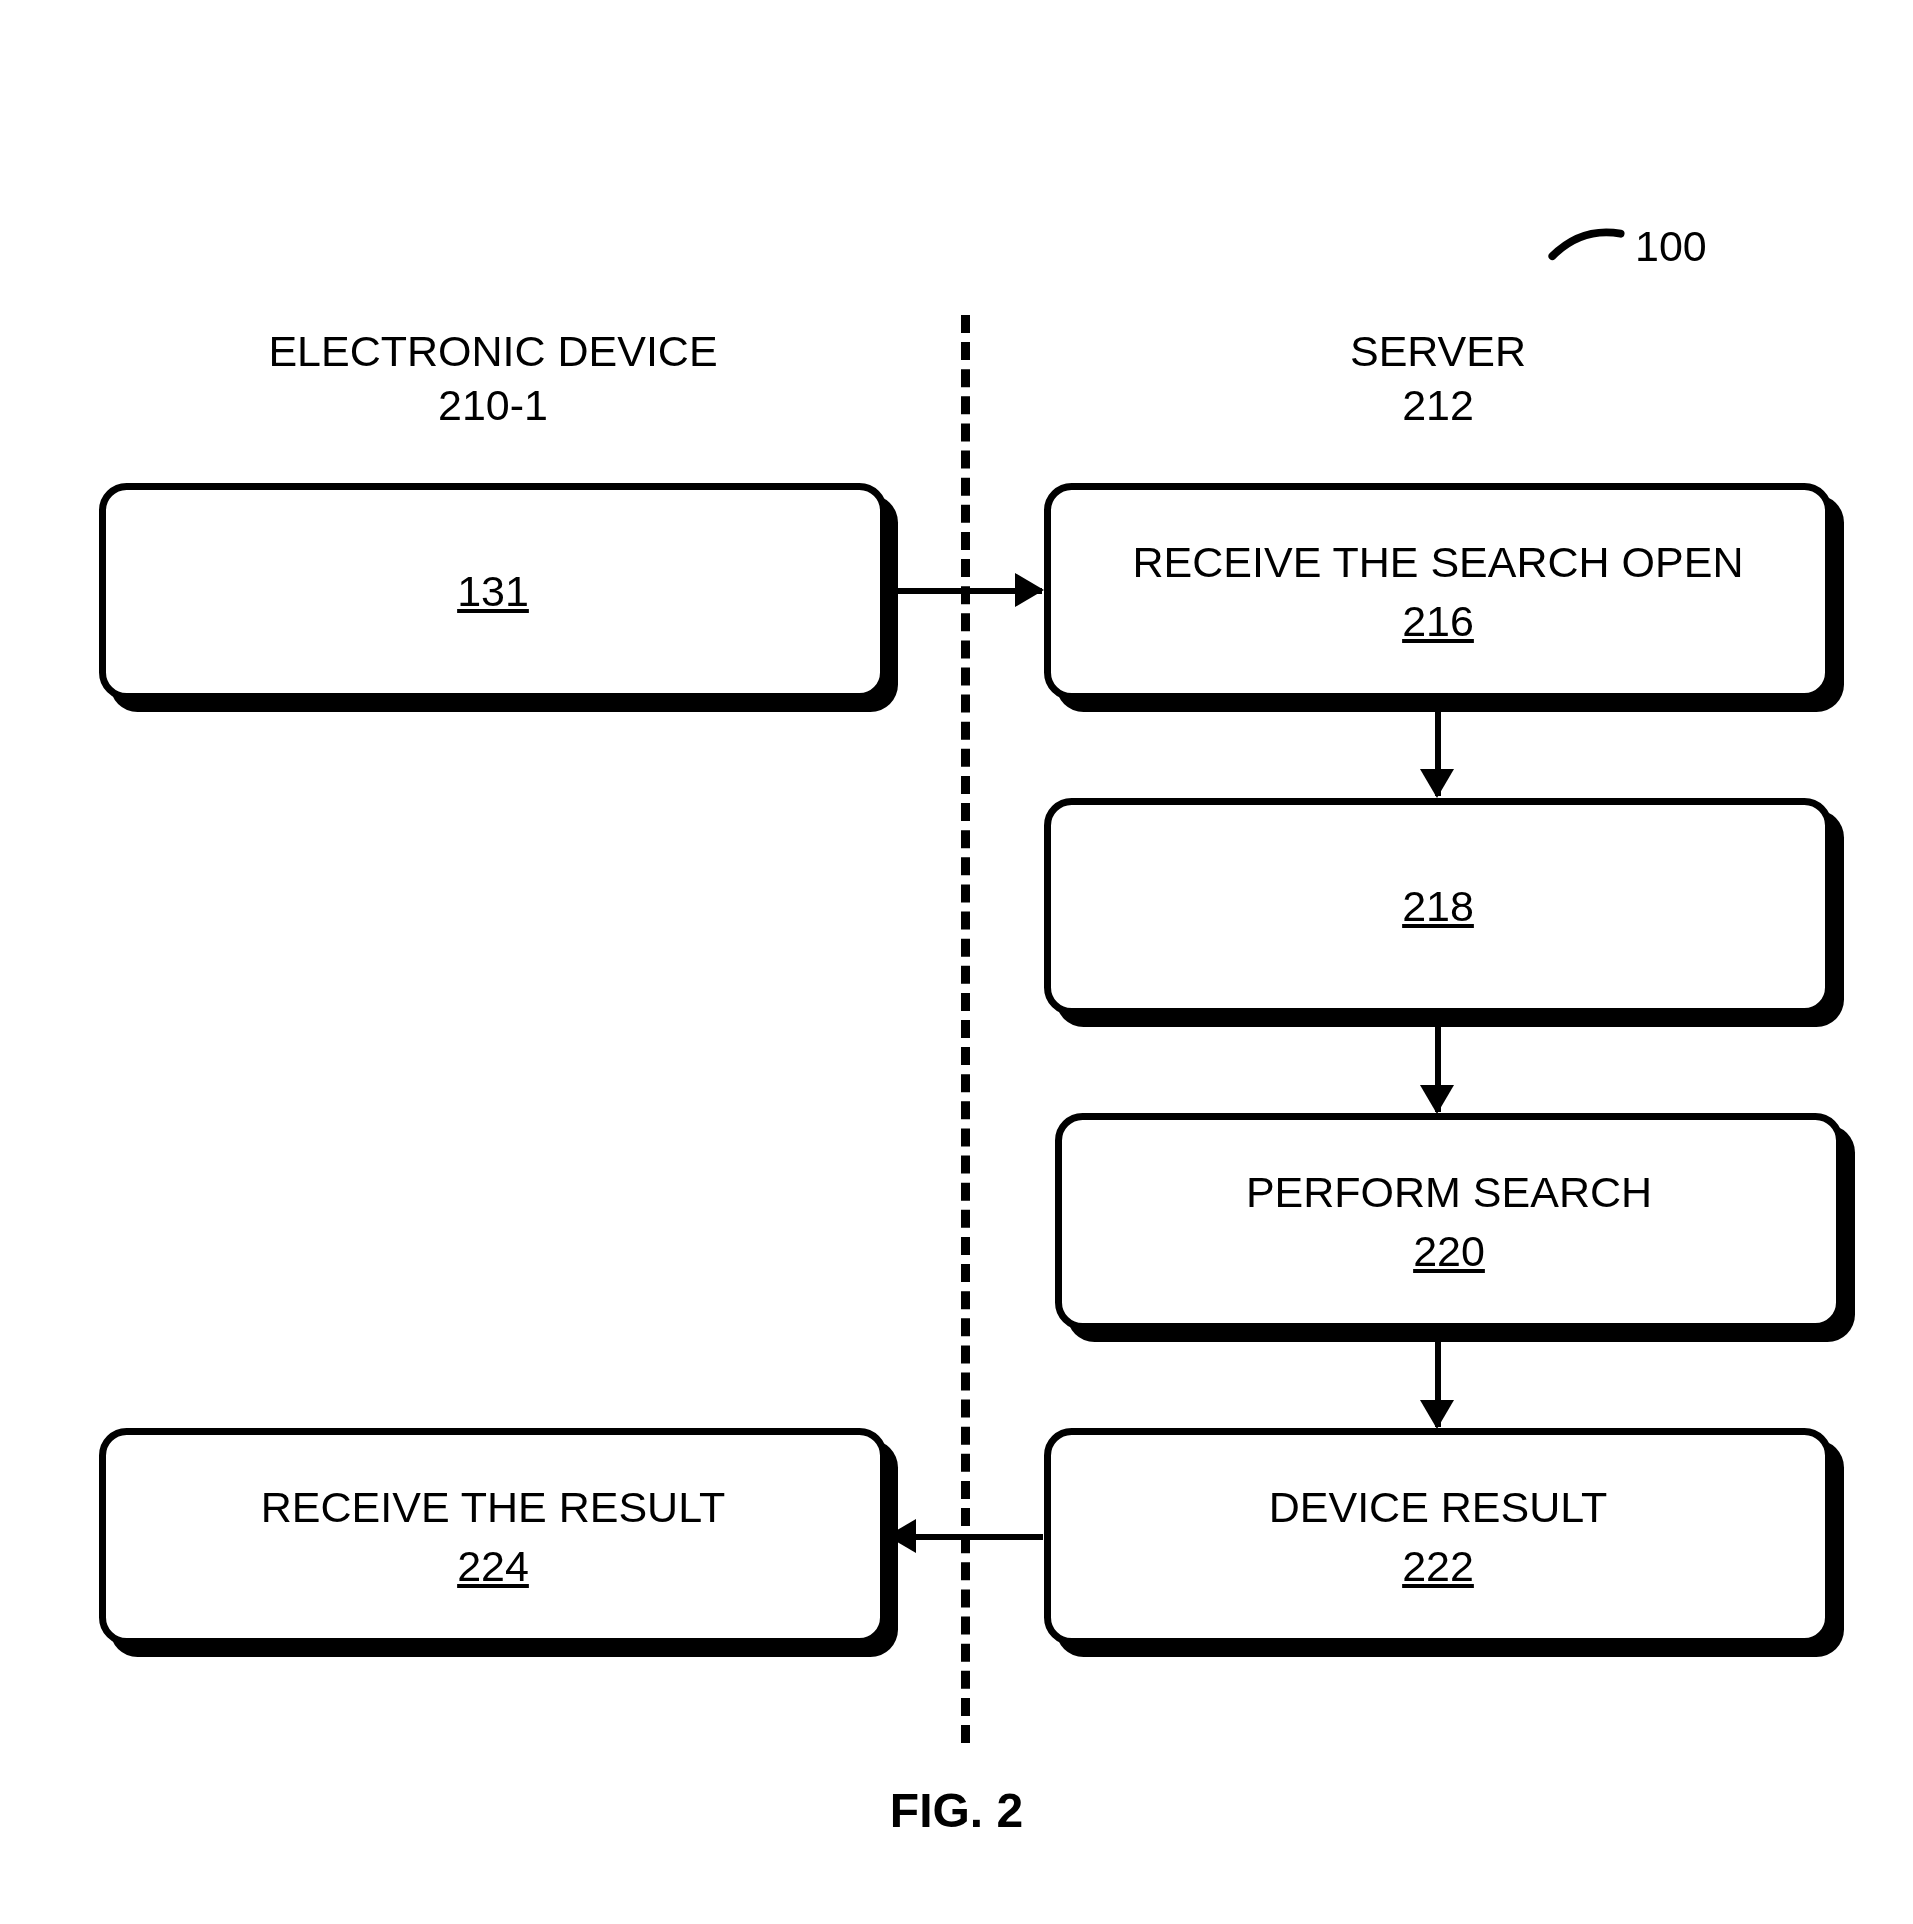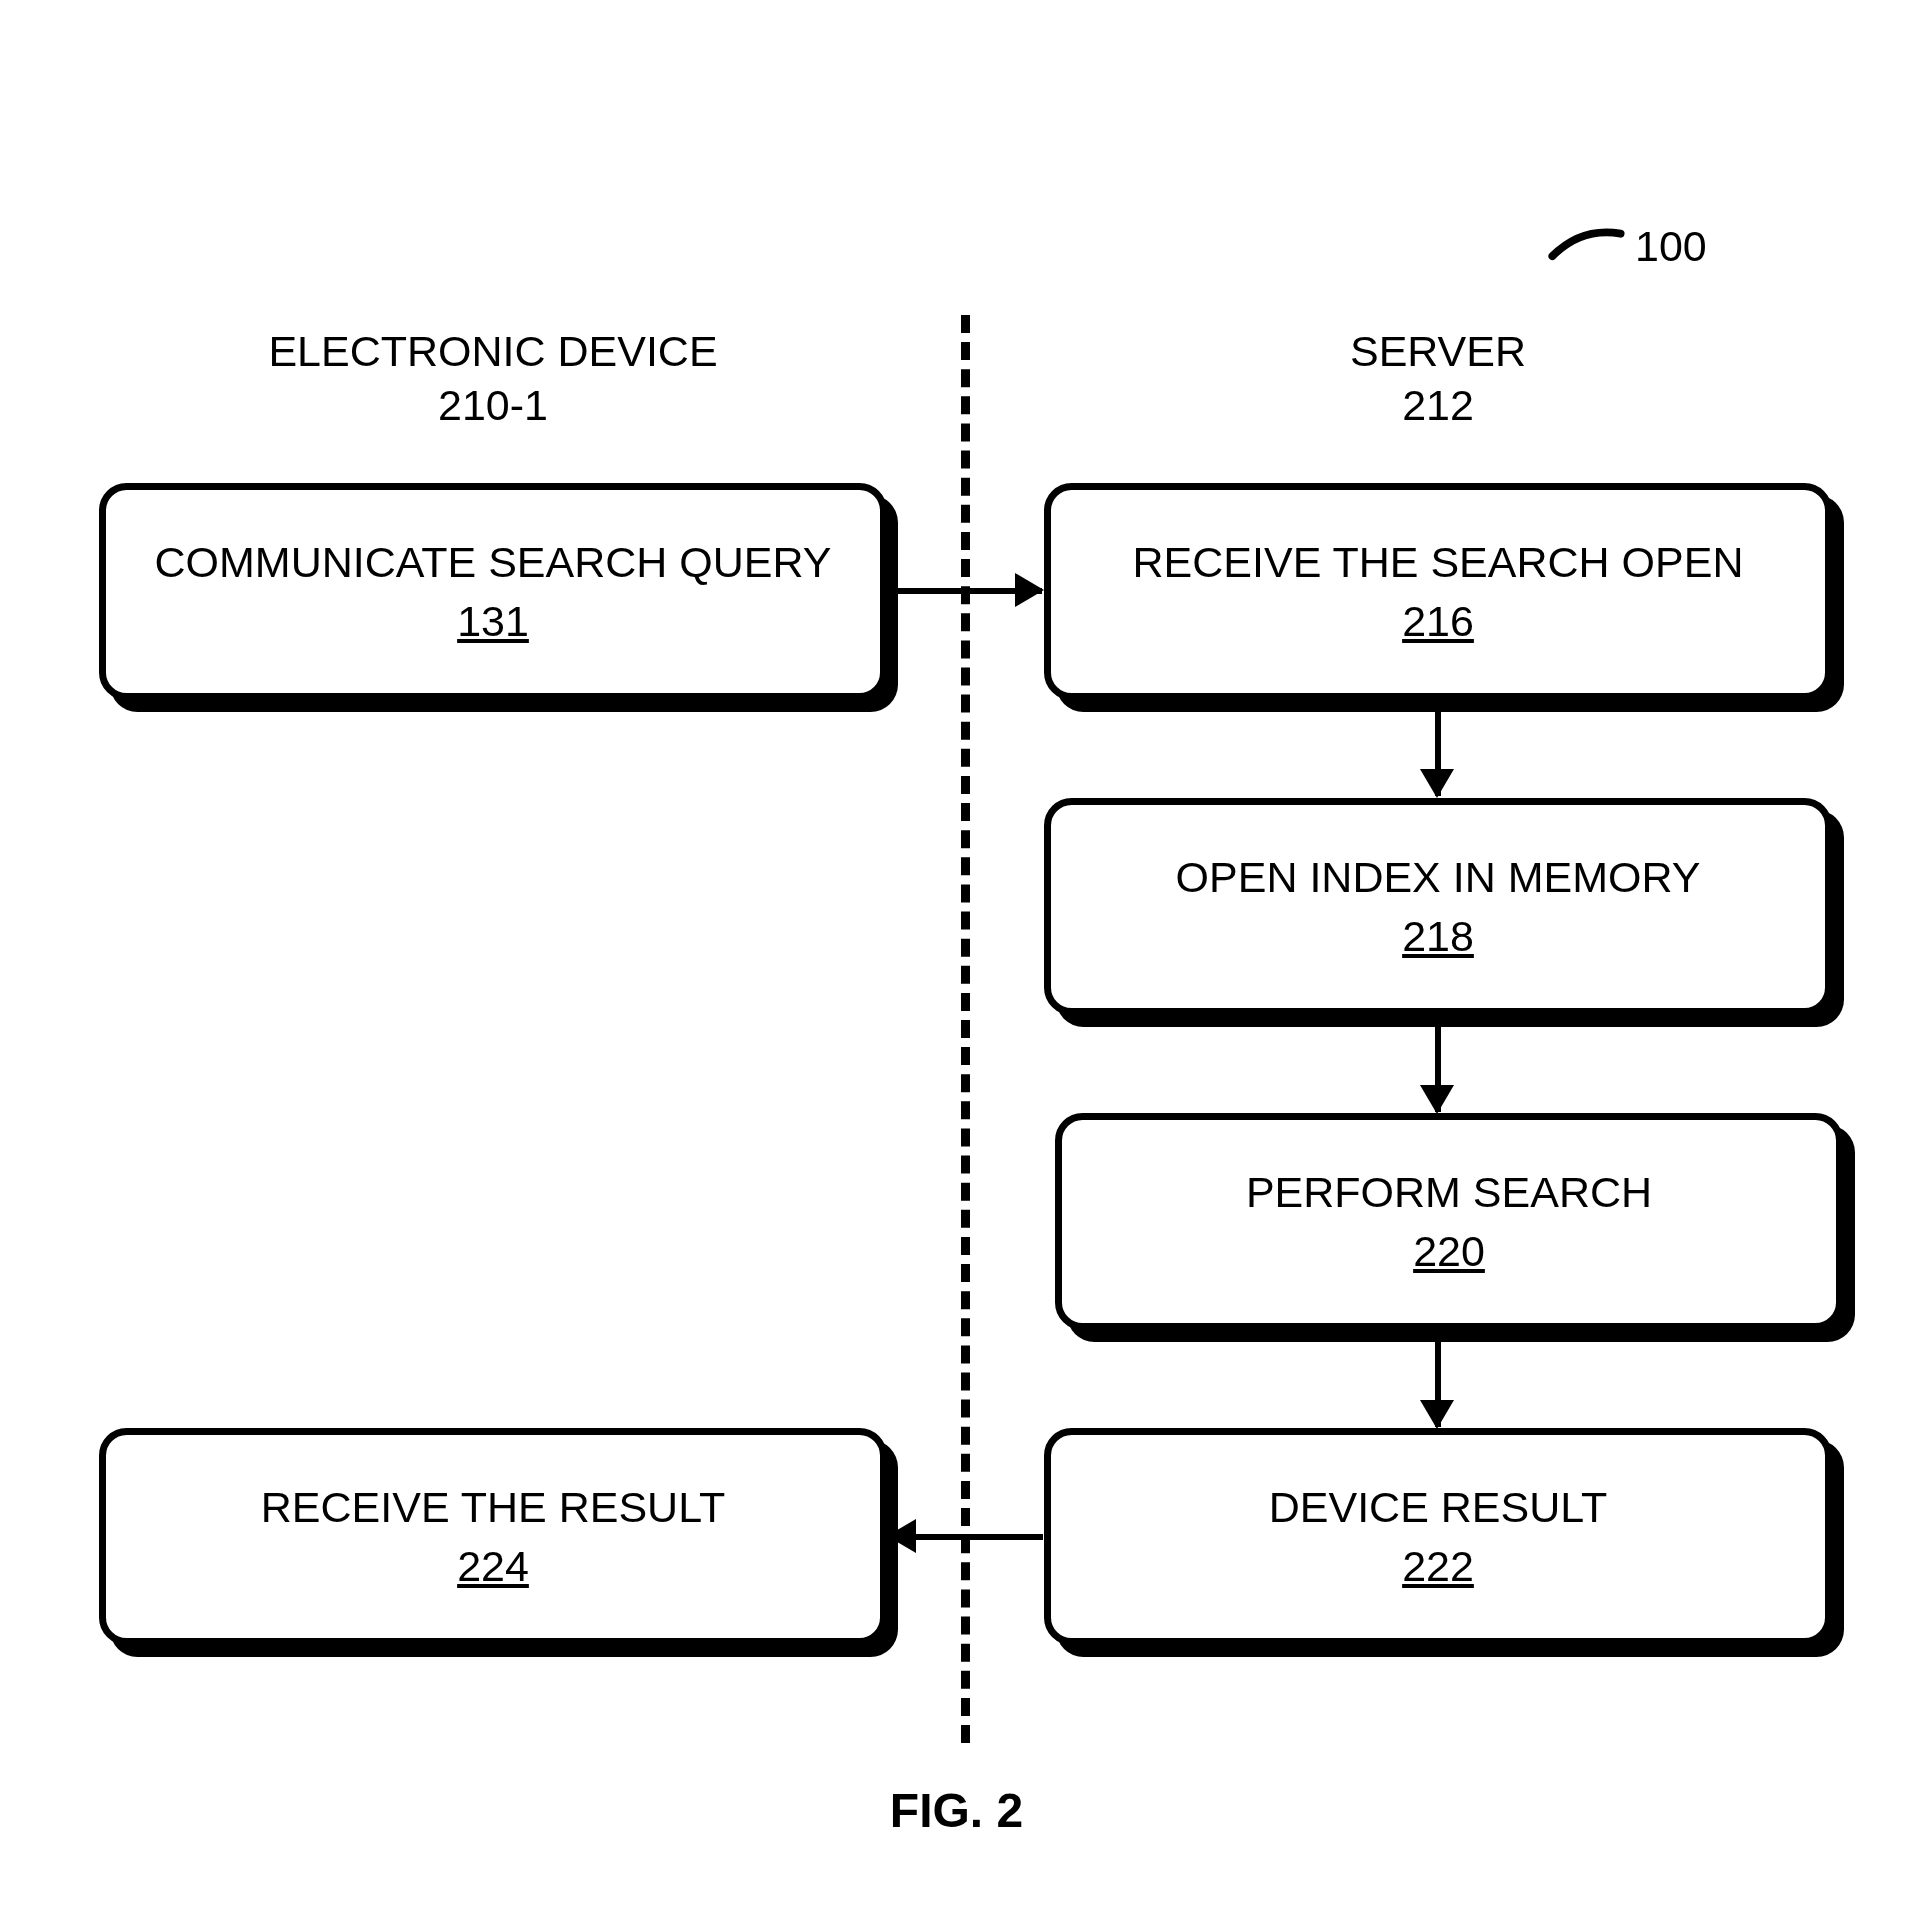--- a/index.html
+++ b/index.html
@@ -164,33 +164,31 @@
   </div>
   <div class="col-head right-col-head">
     <span>SERVER</span>
     <span class="line2">212</span>
   </div>
 
   <div class="divider"></div>
 
   <div class="shadow left row1"></div>
   <div class="box left row1">
-    <span class="title">COMMUNICATE SEARCH QUERY</span>
     <span class="num">131</span>
   </div>
 
   <div class="shadow right row1"></div>
   <div class="box right row1">
     <span class="title">RECEIVE THE SEARCH OPEN</span>
     <span class="num">216</span>
   </div>
 
   <div class="shadow right row2"></div>
   <div class="box right row2">
-    <span class="title">OPEN INDEX IN MEMORY</span>
     <span class="num">218</span>
   </div>
 
   <div class="shadow right row3"></div>
   <div class="box right row3">
     <span class="title">PERFORM SEARCH</span>
     <span class="num">220</span>
   </div>
 
   <div class="shadow right row4"></div>

